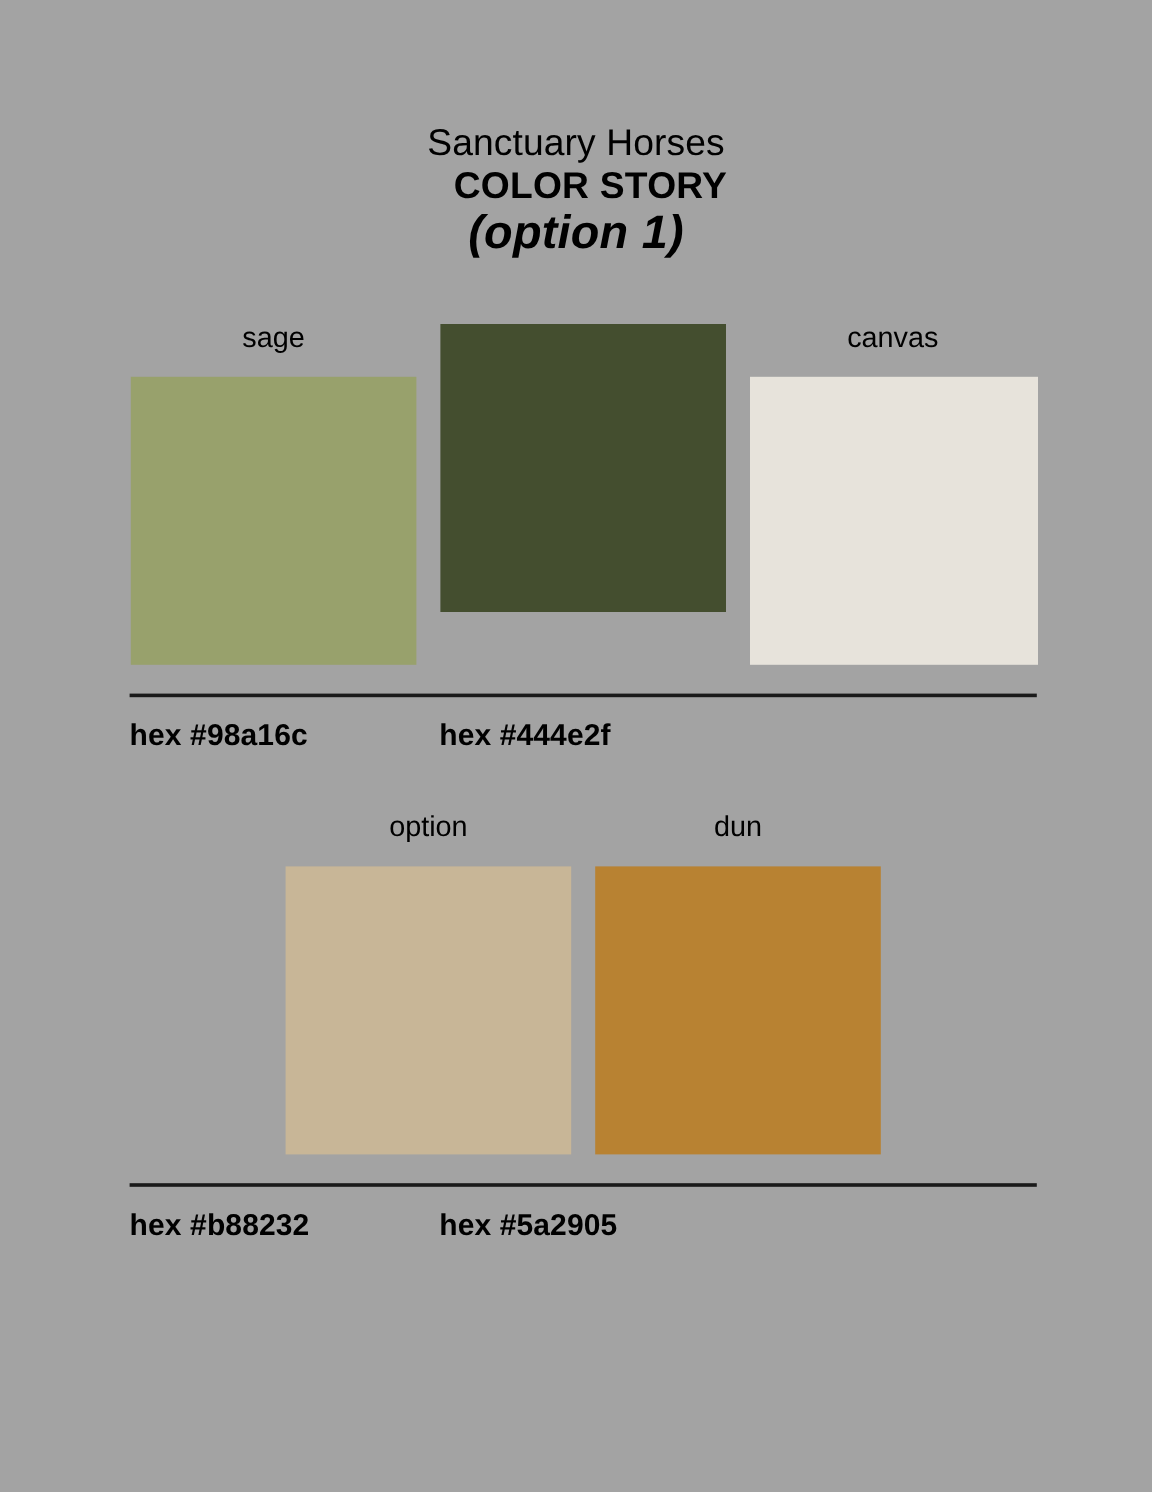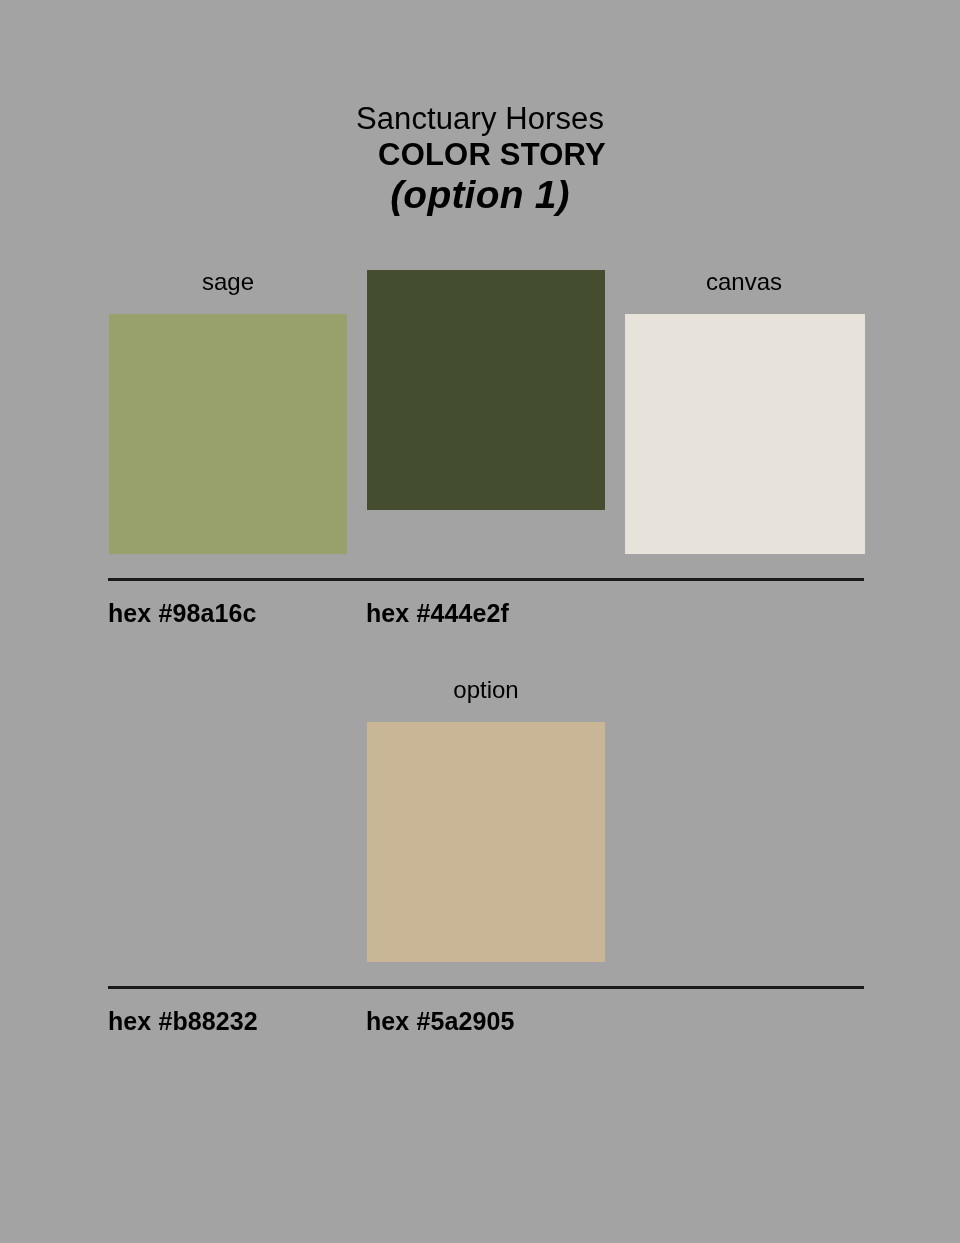--- a/index.html
+++ b/index.html
@@ -168,20 +168,24 @@
 
   </div>
 
   <div class="palette-row" id="row-2">
 
     <div class="swatch-grid">
       <div class="swatch-col col-1">
         <span class="swatch-name">option</span>
         <span class="swatch-chip" style="background-color: rgb(200, 182, 151);"></span>
       </div>
+      <div class="swatch-col col-2">
+        <span class="swatch-name">dun</span>
+        <span class="swatch-chip" style="background-color: rgb(184, 130, 50);"></span>
+      </div>
     </div>
 
     <div class="row-rule" style="background-color: rgb(26, 26, 26);"></div>
 
     <div class="hex-grid">
       <div class="hex-col">
         <span class="hex-label">hex #b88232</span>
       </div>
       <div class="hex-col">
         <span class="hex-label">hex #5a2905</span>

